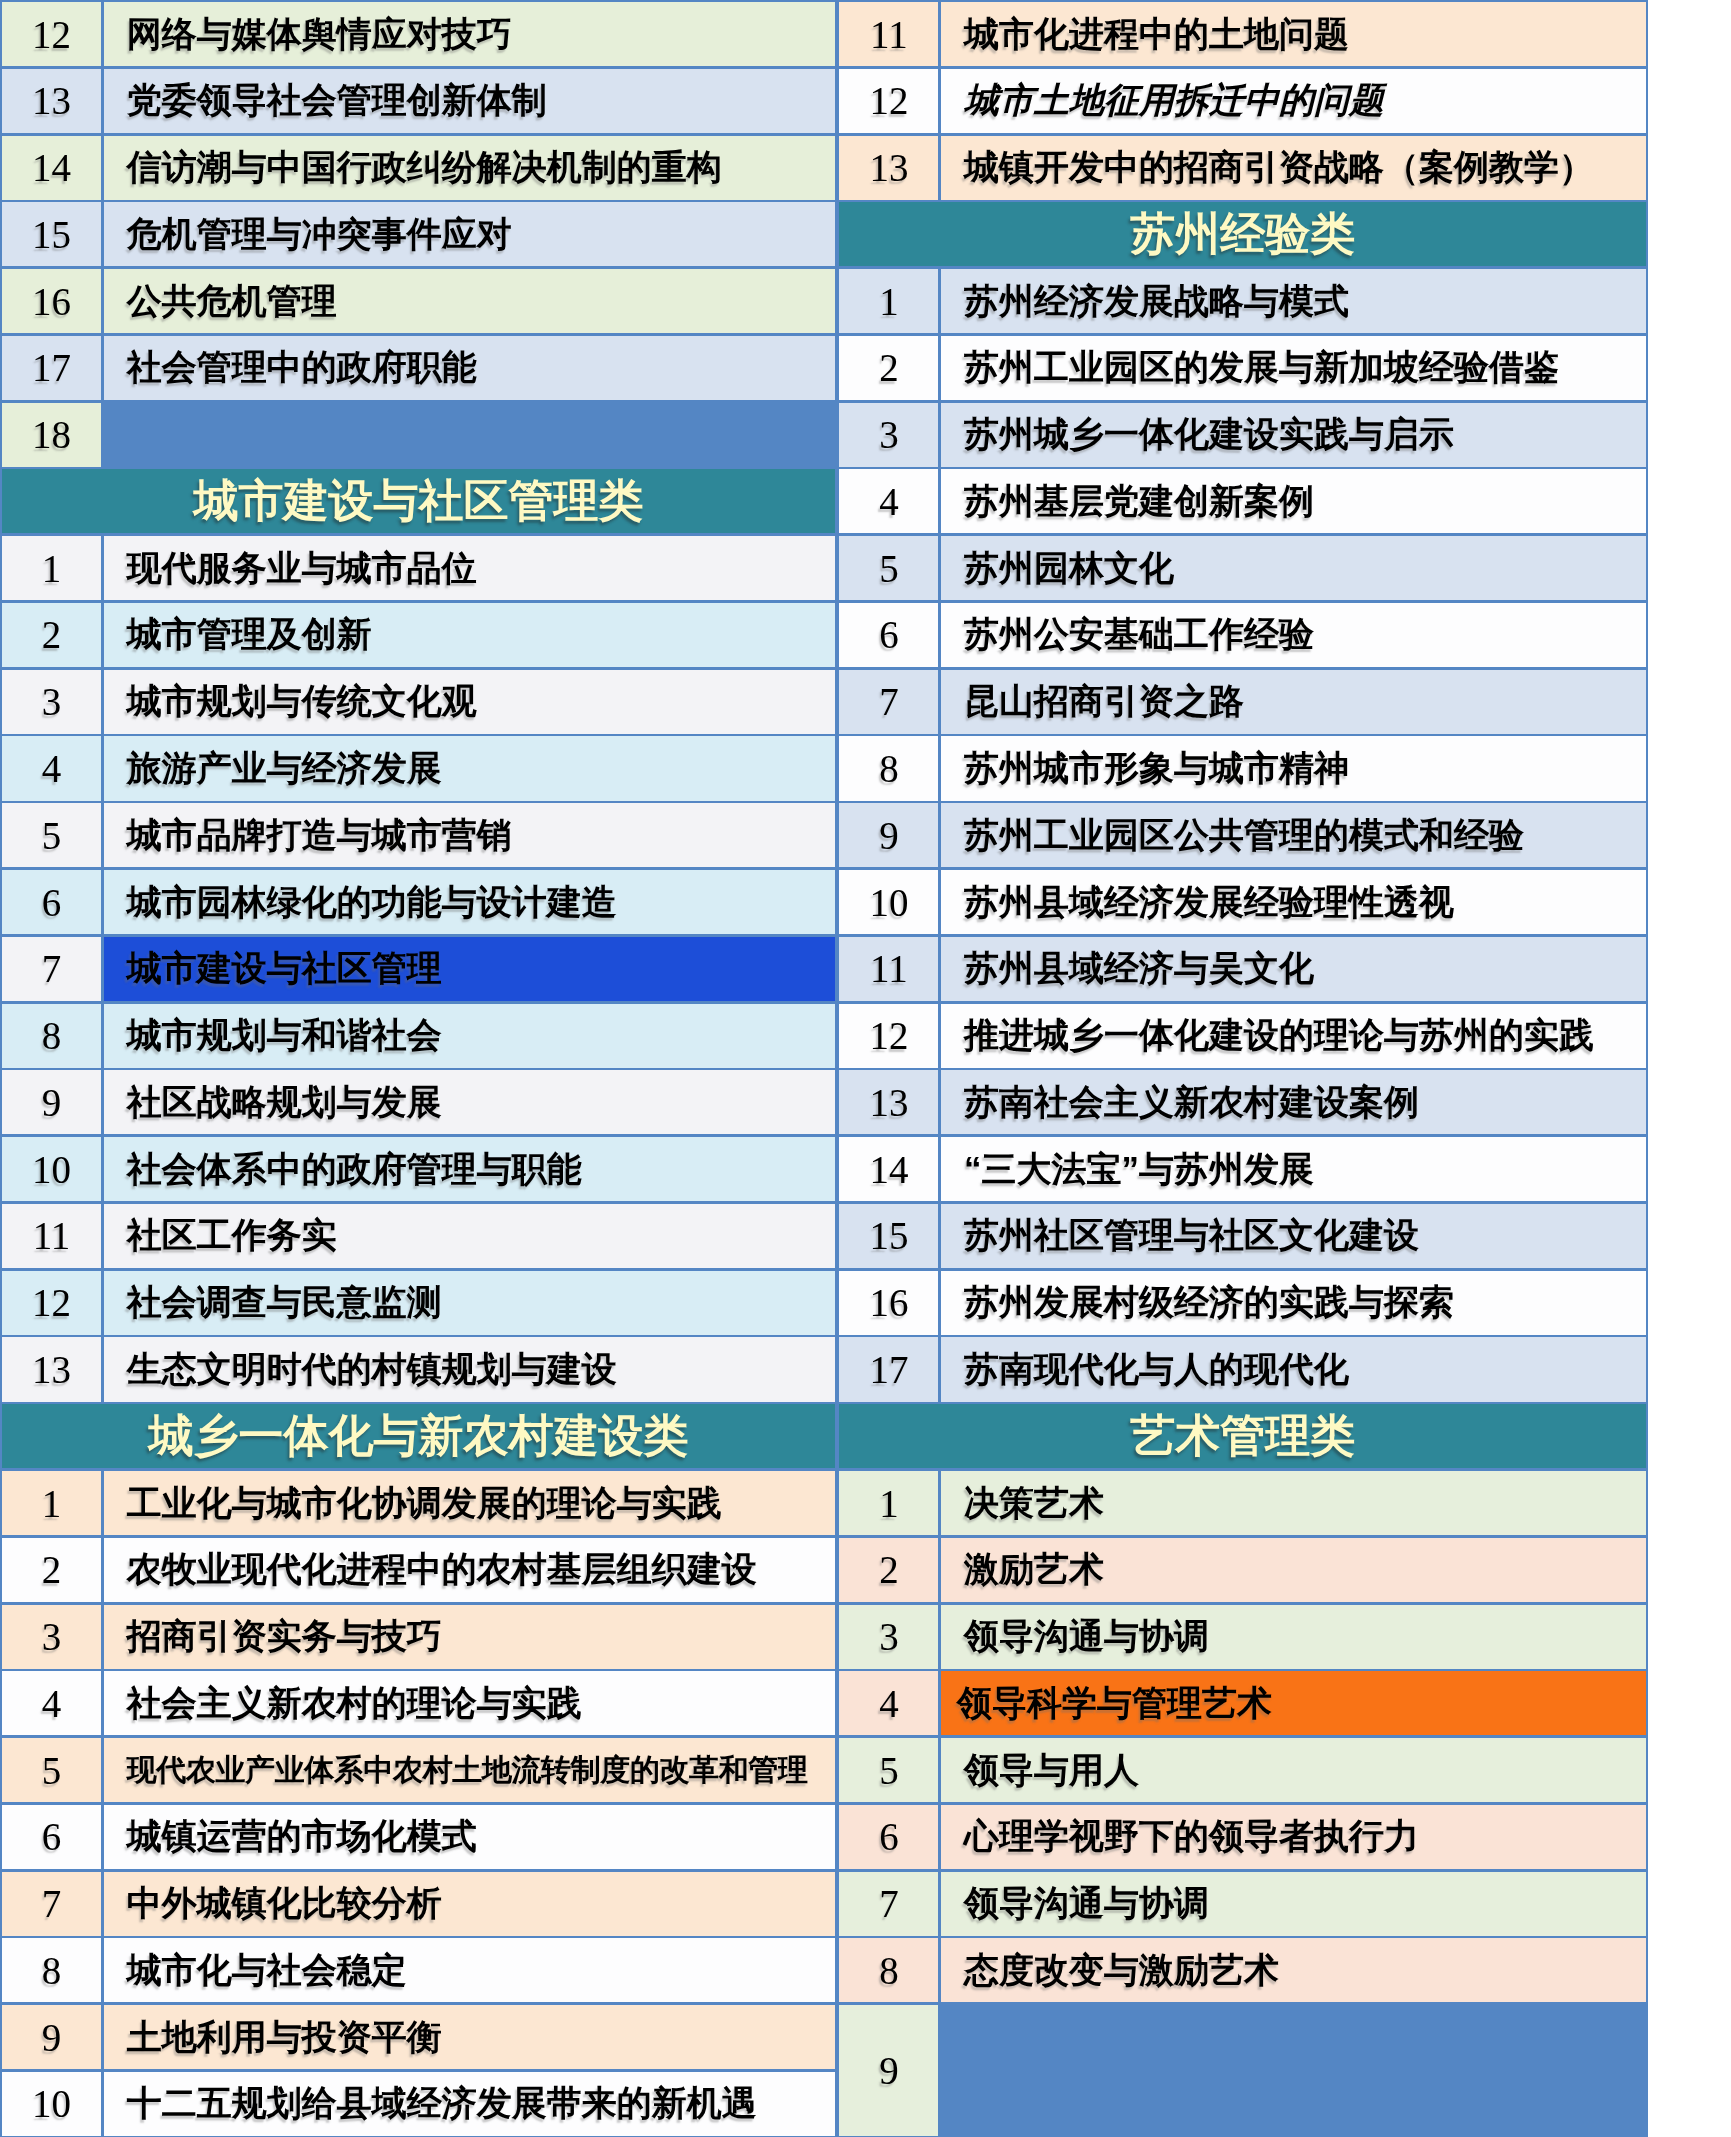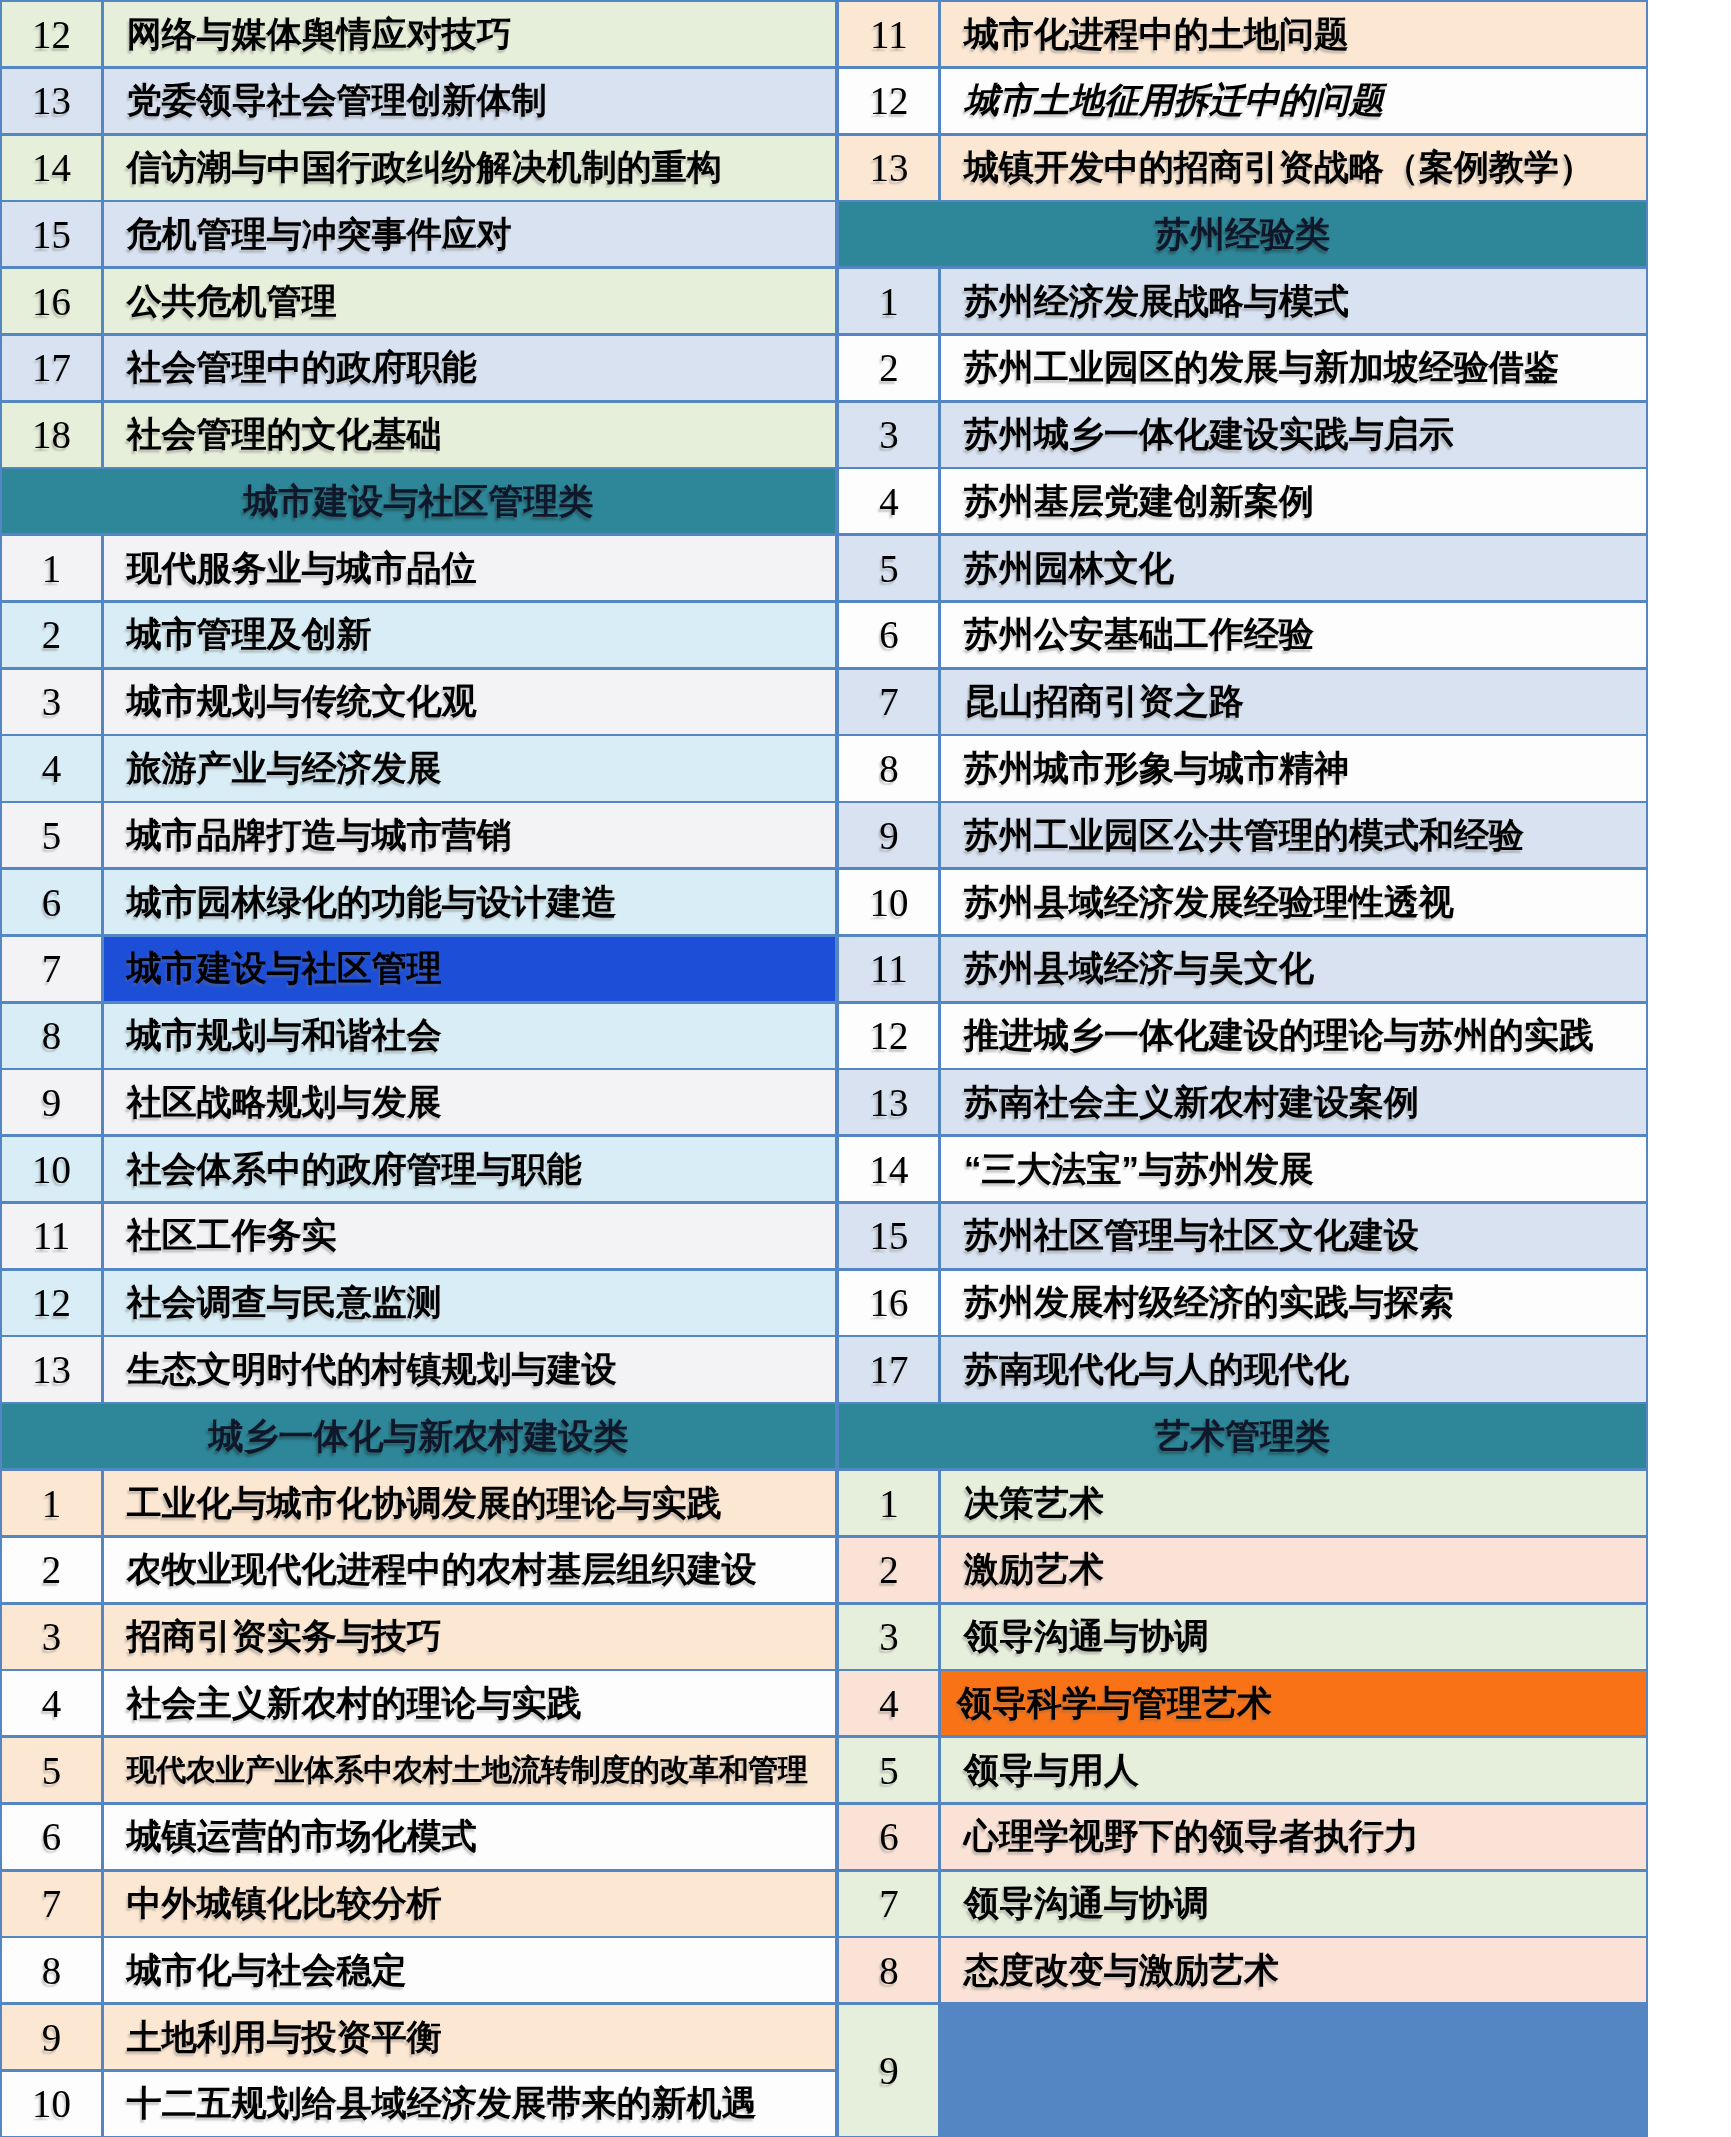--- a/index.html
+++ b/index.html
@@ -32,23 +32,23 @@
     flex:0 0 99px;justify-content:center;
     font-family:"Liberation Serif","DejaVu Serif",serif;
     font-size:39px;font-weight:400;
   }
   .cell.title{
     flex:1;padding:0 12.4px 0 23px;
     font-weight:700;font-size:35px;white-space:nowrap;overflow:hidden;
   }
   .cell.title.long{font-size:30px;letter-spacing:-0.4px;}
   .cat-header{
-    background:var(--header-bg);color:#0f172a;
+    background:var(--header-bg);color:#fef9c3;
     display:flex;align-items:center;justify-content:center;
-    font-weight:700;font-size:35px;
+    font-weight:700;font-size:45px;
     text-shadow:-1.8px 2.7px 2.7px rgba(30,30,30,0.4);
   }
 </style>
 </head>
 <body>
 
 <div class="table-wrap">
   <div class="tcol left">
       <div class="row">
         <div class="cell num" style="background: rgb(230, 239, 217);">12</div>
@@ -69,21 +69,20 @@
       <div class="row">
         <div class="cell num" style="background: rgb(230, 239, 217);">16</div>
         <div class="cell title" style="background: rgb(230, 239, 217);">公共危机管理</div>
       </div>
       <div class="row">
         <div class="cell num" style="background: rgb(216, 226, 240);">17</div>
         <div class="cell title" style="background: rgb(216, 226, 240);">社会管理中的政府职能</div>
       </div>
       <div class="row">
         <div class="cell num" style="background: rgb(230, 239, 217);">18</div>
-        <div class="cell title" style="background: rgb(230, 239, 217);">社会管理的文化基础</div>
       </div>
       <div class="cat-header">城市建设与社区管理类</div>
       <div class="row">
         <div class="cell num" style="background: rgb(243, 243, 246);">1</div>
         <div class="cell title" style="background: rgb(243, 243, 246);">现代服务业与城市品位</div>
       </div>
       <div class="row">
         <div class="cell num" style="background: rgb(216, 237, 245);">2</div>
         <div class="cell title" style="background: rgb(216, 237, 245);">城市管理及创新</div>
       </div>

